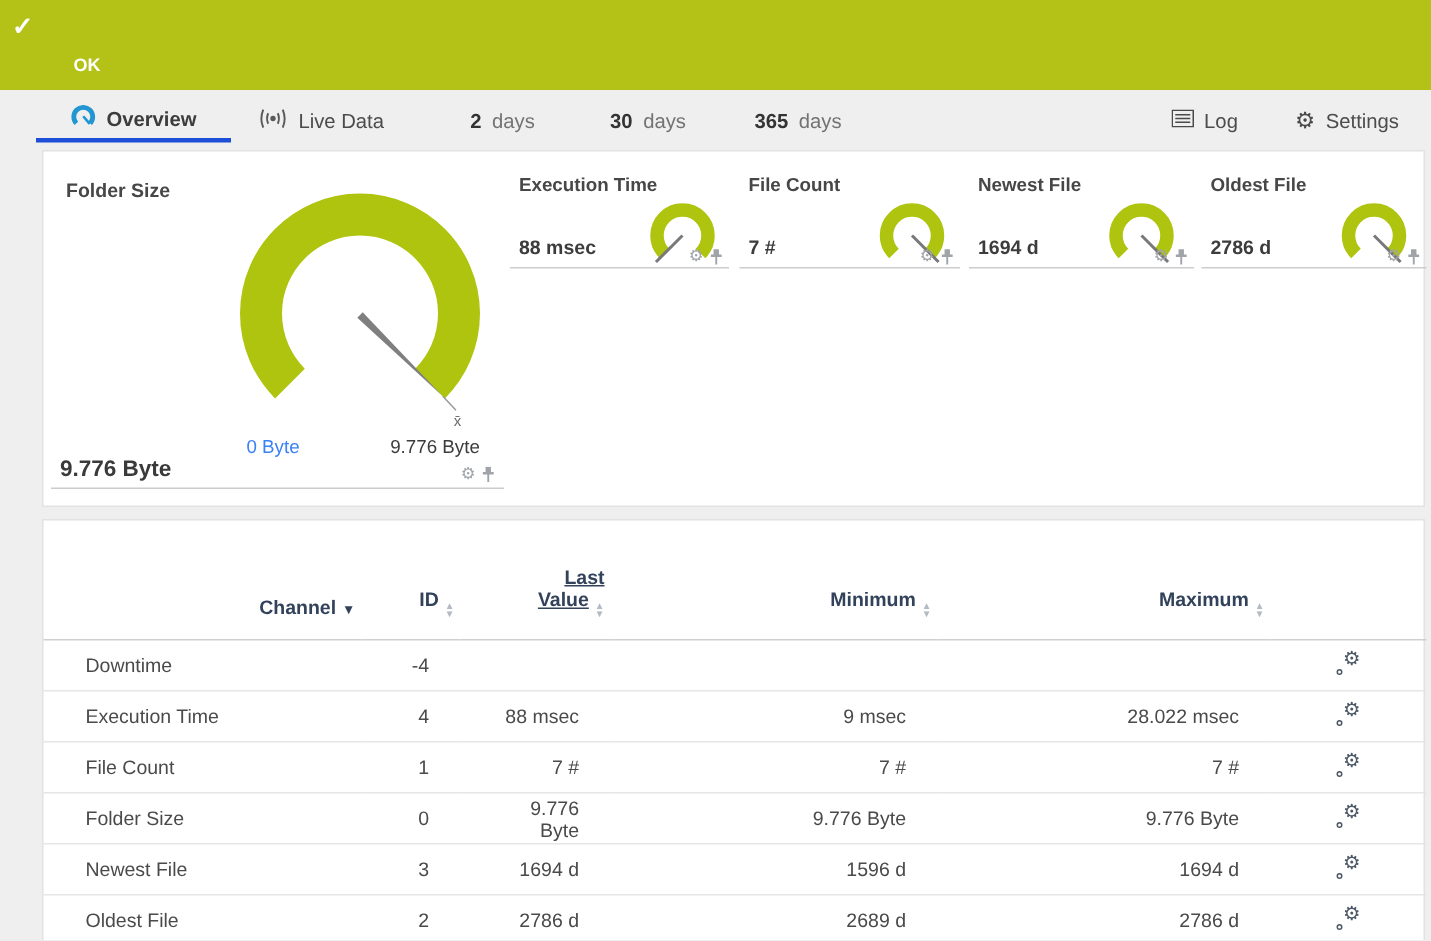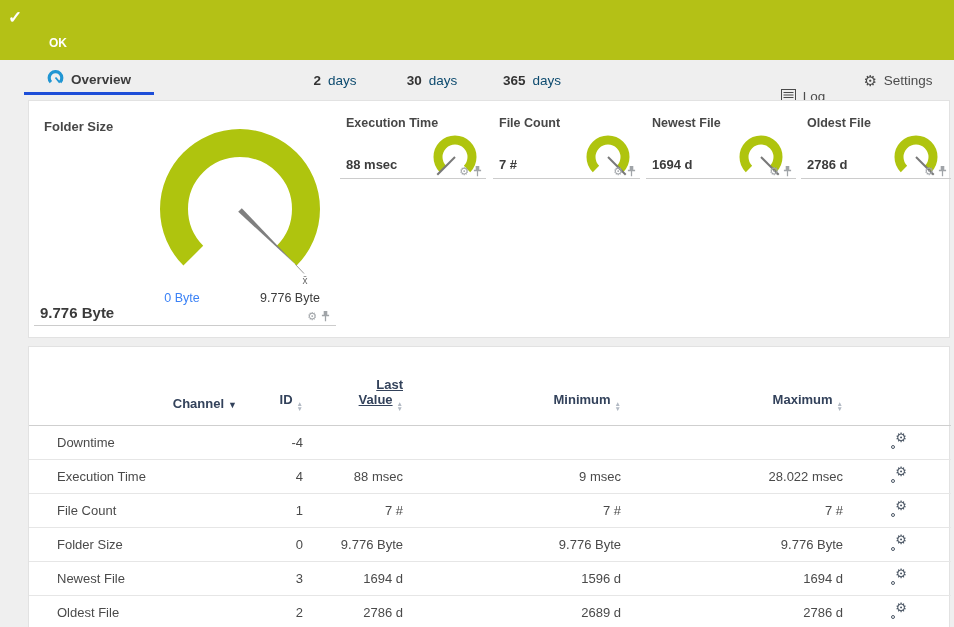--- a/index.html
+++ b/index.html
@@ -18,30 +18,30 @@
   .t-name   { font-size:21px; font-weight:bold; margin-left:5px; }
   .flag     { font-size:12px; position:relative; top:-7px; margin-left:3px; }
   .stars    { font-size:15px; letter-spacing:2px; margin-left:16px; position:relative; top:-2px; cursor:pointer; }
   .okstatus { position:absolute; left:49px; top:36px; font-size:12px; font-weight:bold; }
 
   
   .tabs { position:absolute; left:0; top:60px; width:954px; height:37px; }
   .tab { position:absolute; top:6px; height:29px; display:flex; align-items:center; justify-content:center;
          gap:7px; font-size:13.5px; color:#4c4c4c; cursor:pointer; white-space:nowrap; }
   .tab .num { font-weight:bold; color:#333; }
-  .tab .unit { color:#0c4a6e; }
+  .tab .unit { color:#737373; }
   .tab.active { border-bottom:3px solid #1d4ed8; }
   .tab.active .lbl { font-weight:bold; color:#3c3c3c; }
   .tab-overview{ left:24px;  width:130px; }
   .tab-live    { left:158px; width:112px; }
   .tab-2d      { left:298px; width:74px; }
   .tab-30d     { left:390px; width:84px; }
   .tab-365d    { left:488px; width:88px; }
   .tab-hist    { left:610px; width:122px; }
-  .tab-log     { left:770px; width:66px;margin-top:16px; }
+  .tab-log     { left:770px; width:66px; }
   .tab-set     { left:850px; width:96px; }
   .gearglyph { font-size:15px; color:#4a4a4a; line-height:1; }
 
   
   .panel { position:absolute; left:28px; width:922px; background:#fff; border:1px solid #e2e2e2; }
   .panel-gauges { top:100px; height:238px; }
   .panel-table  { top:346px; height:282px; }
 
   
   .tile-main { position:absolute; left:5px; top:8px; width:302px; height:217px; border-bottom:1px solid #ccc; }
@@ -64,21 +64,21 @@
 
   
   table.channels { width:100%; border-collapse:collapse; table-layout:fixed; font-size:13px; color:#4a4a4a; }
   .channels col.c1{width:212px;} .channels col.c2{width:66px;} .channels col.c3{width:100px;}
   .channels col.c4{width:218px;} .channels col.c5{width:222px;} .channels col.c6{width:104px;}
   .channels th { color:#33425b; font-weight:bold; vertical-align:bottom;
                  padding:30px 4px 14px 4px; border-bottom:1px solid #cfcfcf; font-size:13px; }
   .channels th.h-channel { text-align:right; padding-left:28px; cursor:pointer; }
   .channels th.h-right { text-align:right; cursor:pointer; }
   .channels th.h-center { text-align:right; cursor:pointer;text-decoration:underline; }
-  .channels td { height:34px; border-bottom:1px solid #e6e6e6; padding:0 4px; }
+  .channels td { height:34px; border-bottom:1px solid #e6e6e6; padding:0 21px; }
   .channels td.c-channel { padding-left:28px; text-align:left; }
   .channels td.c-right { text-align:right; }
   .channels td.c-edit { text-align:center; }
   .caret { color:#33425b; font-size:9px; margin-left:4px; }
   .sort { display:inline-flex; flex-direction:column; vertical-align:-2px; margin-left:4px; }
   .sort i { font-style:normal; font-size:6.5px; line-height:5px; color:#b3bac4; }
   .editicon { position:relative; display:inline-block; width:16px; height:15px; cursor:pointer; }
   .editicon .eg { position:absolute; right:0; top:-3px; font-size:13px; color:#4d5866; line-height:1; }
   .editicon .ed { position:absolute; left:0; bottom:0; width:4px; height:4px;
                   border:1.5px solid #4d5866; border-radius:50%; }
@@ -97,20 +97,34 @@
   <nav class="tabs">
     <div class="tab tab-overview active">
       <span>
         <svg width="17" height="15" viewBox="0 0 17 15">
           <path d="M3.9 12.2 A6.3 6.3 0 1 1 13.1 12.2" fill="none" stroke="#2196d3" stroke-width="3.2"></path>
           <line x1="8.5" y1="7.5" x2="12.8" y2="12.6" stroke="#2196d3" stroke-width="1.8"></line>
         </svg>
       </span>
       <span class="lbl">Overview</span>
     </div>
+    <div class="tab tab-live">
+      <span>
+        <svg width="20" height="14" viewBox="0 0 20 14">
+          <g stroke="#5a5a5a" stroke-width="1.3" fill="none">
+            <path d="M3.5 1 Q1 7 3.5 13"></path>
+              <path d="M6.8 3.5 Q5.3 7 6.8 10.5"></path>
+            <path d="M16.5 1 Q19 7 16.5 13"></path>
+              <path d="M13.2 3.5 Q14.7 7 13.2 10.5"></path>
+          </g>
+          <circle cx="10" cy="7" r="1.8" fill="#5a5a5a"></circle>
+        </svg>
+      </span>
+      <span class="lbl">Live Data</span>
+    </div>
     <div class="tab tab-2d">
       <span class="num">2</span>
       <span class="unit">days</span>
     </div>
     <div class="tab tab-30d">
       <span class="num">30</span>
       <span class="unit">days</span>
     </div>
     <div class="tab tab-365d">
       <span class="num">365</span>

